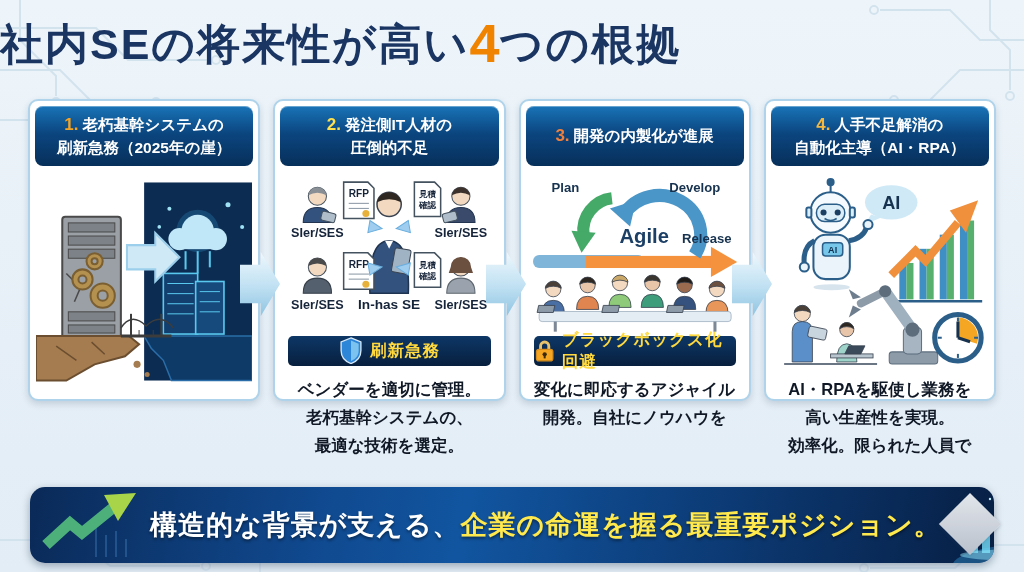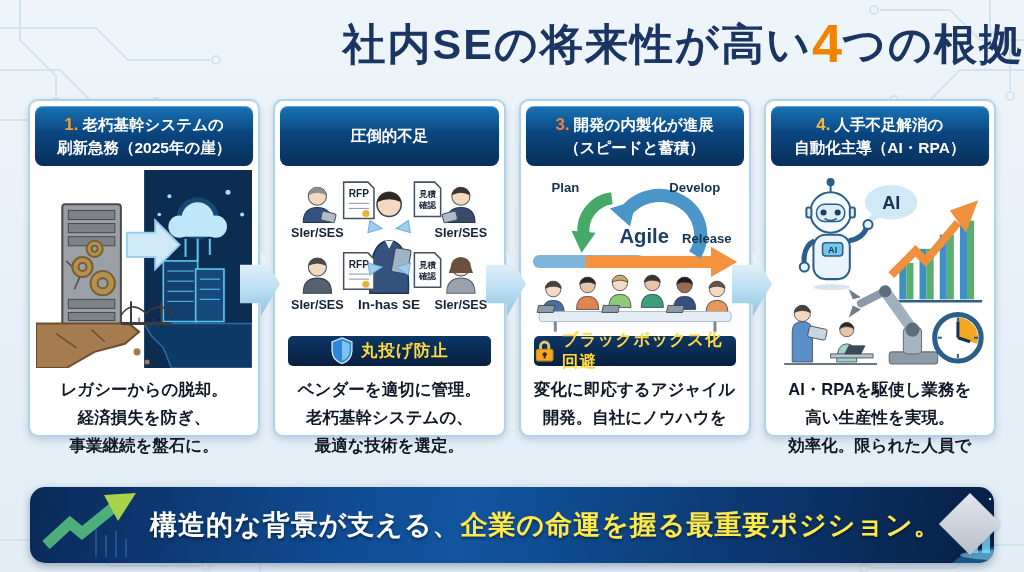--- a/index.html
+++ b/index.html
@@ -2,26 +2,26 @@
 <html><head>
 <meta charset="utf-8">
 <style>
   html,body{margin:0;padding:0;}
   body{font-family:"Liberation Sans","DejaVu Sans",sans-serif;}
   .stage{position:relative;width:1024px;height:572px;overflow:hidden;
          background:linear-gradient(180deg,#eef5fa 0%,#e6eff7 60%,#e2edf5 100%);}
   .bg-circuit{position:absolute;inset:0;z-index:0;pointer-events:none;}
 
   
-  .title{position:absolute;top:12px;left:0;width:100%;text-align:right;z-index:2;
+  .title{position:absolute;top:12px;left:0;width:100%;text-align:left;z-index:2;
          font-weight:bold;font-size:43px;color:#1b3563;letter-spacing:2px;}
   .title .hl{color:#f08300;font-size:54px;vertical-align:-3px;letter-spacing:0;}
 
   
-  .columns{position:absolute;top:99px;left:28px;width:968px;height:338px;display:flex;gap:13px;z-index:1;}
+  .columns{position:absolute;top:99px;left:28px;width:968px;height:302px;display:flex;gap:13px;z-index:1;}
   .column{flex:1;background:#ffffff;border:2px solid #aed3ea;border-radius:10px;
           box-shadow:0 3px 7px rgba(25,55,90,.18);box-sizing:border-box;padding:5px 5px 4px;
           display:flex;flex-direction:column;}
   .col-head{background:linear-gradient(180deg,#1974b8 0%,#0b4680 45%,#072f5a 100%);
             border-radius:8px;color:#fff;text-align:center;font-weight:bold;
             font-size:15.5px;line-height:1.4;padding:6px 2px;min-height:48px;
             display:flex;flex-direction:column;justify-content:center;box-shadow:inset 0 1px 0 rgba(255,255,255,.35);}
   .num{margin-right:4px;font-size:17px;}
   .n1{color:#f5a323}.n2{color:#ffe04d}.n3{color:#f0803c}.n4{color:#f5b942}
   .illo{position:relative;flex:1;margin:4px 1px 2px;}
@@ -170,29 +170,25 @@
               <line x1="94" y1="130" x2="94" y2="152" stroke-width="2"></line>
               <line x1="124" y1="130" x2="124" y2="152" stroke-width="2"></line>
               <path d="M84 144 Q94 128 109 142 Q124 128 136 144" stroke-width="1.5"></path>
               <line x1="102" y1="146" x2="102" y2="152" stroke-width="1"></line>
                 <line x1="116" y1="146" x2="116" y2="152" stroke-width="1"></line>
             </g>
           </g>
           <polygon points="90,62 118,62 118,50 142,74 118,98 118,86 90,86" fill="#cfe9f7" stroke="#9ccfec" stroke-width="2"></polygon>
         </svg>
       </div>
-      <div class="desc">
-        <div>レガシーからの脱却。</div>
-        <div>経済損失を防ぎ、</div>
-        <div>事業継続を盤石に。</div>
-      </div>
     </div>
 
     <div class="column">
       <div class="col-head">
+        <div><span class="num n2">2.</span><span>発注側IT人材の</span></div>
         <div><span>圧倒的不足</span></div>
       </div>
       <div class="illo">
         <svg viewBox="0 0 214 162">
           <g font-weight="bold" fill="#16243a">
 
             <g>
               <circle cx="36" cy="26" r="9" fill="#f3d9c0" stroke="#44515e"></circle>
               <path d="M36 17 a9 9 0 0 1 9 8 q-9 -5 -18 0 a9 9 0 0 1 9 -8" fill="#8a8f96"></path>
               <path d="M22 52 q0 -15 14 -15 q14 0 14 15 z" fill="#33527e" stroke="#22344f"></path>
@@ -261,33 +257,32 @@
             <text x="178" y="138" font-size="12.5" text-anchor="middle">SIer/SES</text>
             <text x="107" y="138" font-size="13.5" text-anchor="middle">In-has SE</text>
           </g>
         </svg>
       </div>
       <div class="badge">
         <svg width="24" height="27" viewBox="0 0 26 30">
           <path d="M13 1 L24 5.5 V15 C24 23.5 18.5 27.5 13 29.5 C7.5 27.5 2 23.5 2 15 V5.5 Z" fill="#2e86d8" stroke="#d7e9f7" stroke-width="1.5"></path>
           <path d="M13 4 L21.5 7.5 V15 C21.5 21.5 17.5 24.8 13 26.6 Z" fill="#7cc4ef"></path>
         </svg>
-        <span>丸投げ防止</span>
+        <span>刷新急務</span>
       </div>
       <div class="desc">
         <div>ベンダーを適切に管理。</div>
         <div>老朽基幹システムの、</div>
         <div>最適な技術を選定。</div>
       </div>
     </div>
 
     <div class="column">
       <div class="col-head">
         <div><span class="num n3">3.</span><span>開発の内製化が進展</span></div>
-        <div><span>（スピードと蓄積）</span></div>
       </div>
       <div class="illo">
         <svg viewBox="0 0 214 162">
 
           <g>
             <rect x="6" y="84" width="110" height="13" rx="6" fill="#7fb5d9"></rect>
             <g>
               <rect x="58" y="85" width="126" height="12" fill="#f5923e"></rect>
               <polygon points="182,76 208,91 182,106" fill="#f5923e"></polygon>
             </g>

